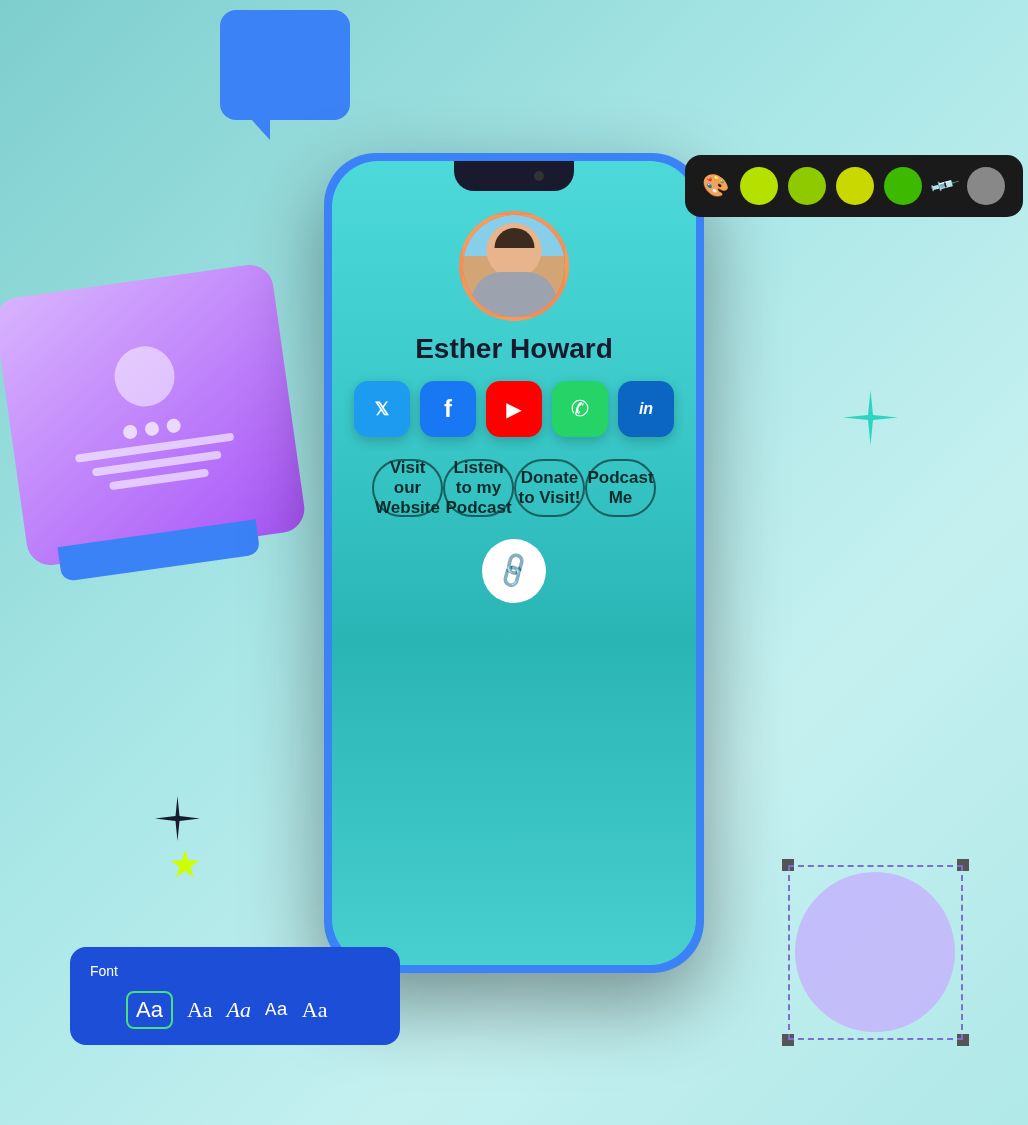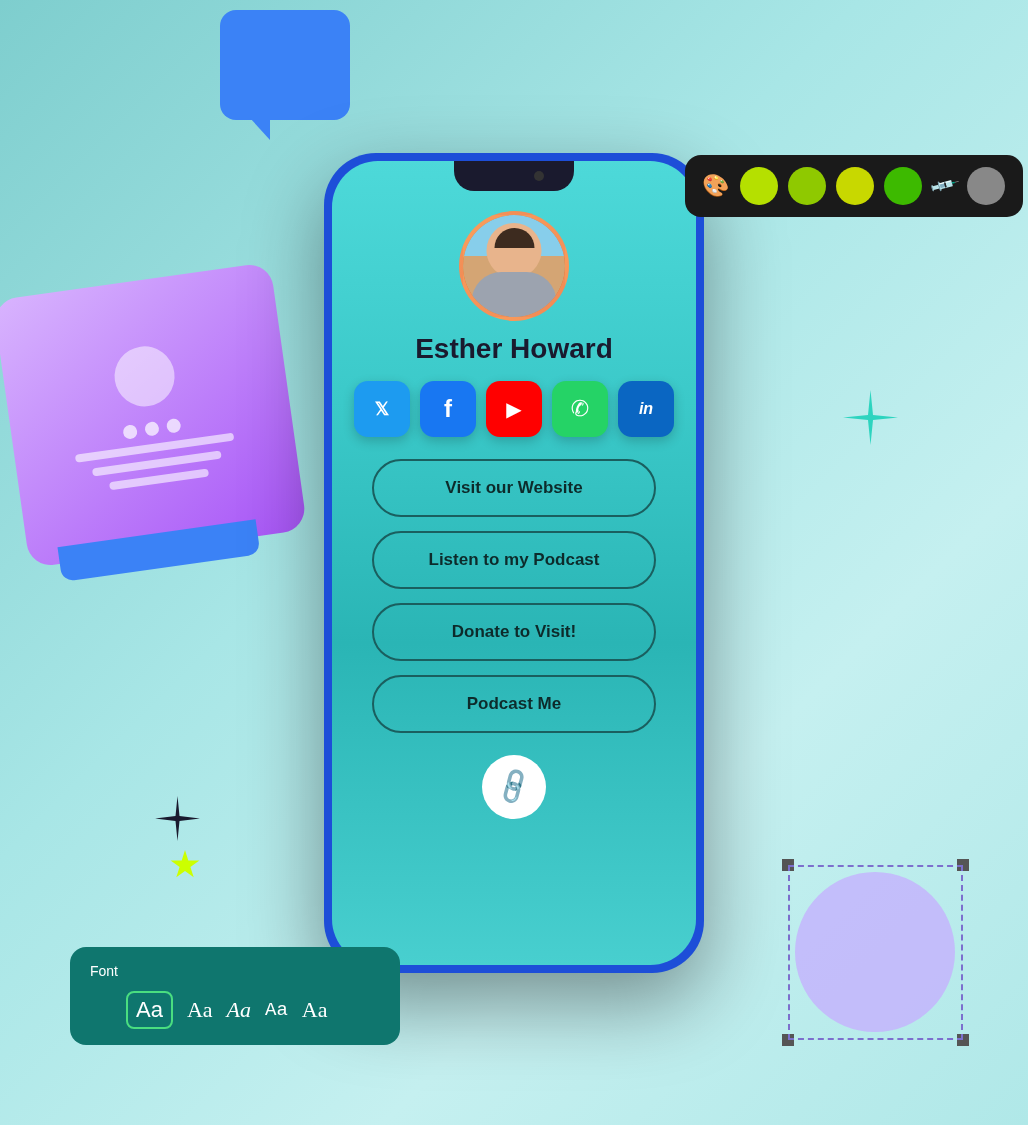--- a/index.html
+++ b/index.html
@@ -126,21 +126,21 @@
       font-size: 20px;
       color: #ccff00;
       transform: rotate(30deg);
     }
 
     
     .font-toolbar {
       position: absolute;
       bottom: 80px;
       left: 70px;
-      background: #0f766e;
+      background: #1d4ed8;
       border-radius: 16px;
       padding: 16px 20px;
       z-index: 20;
       width: 330px;
     }
     .font-toolbar-title {
       color: white;
       font-size: 14px;
       margin-bottom: 12px;
     }
@@ -179,21 +179,21 @@
     }
 
     
     .phone {
       position: absolute;
       left: 50%;
       top: 50%;
       transform: translate(-50%, -50%);
       width: 380px;
       height: 820px;
-      background: #1d4ed8;
+      background: #3b82f6;
       border-radius: 52px;
       z-index: 15;
       box-shadow: 0 30px 80px rgba(0,0,0,0.4);
       overflow: hidden;
     }
 
     .phone-screen {
       position: absolute;
       top: 8px;
       left: 8px;
@@ -280,22 +280,21 @@
     }
     .social-twitter { background: #1d9bf0; }
     .social-facebook { background: #1877f2; }
     .social-youtube { background: #ff0000; }
     .social-whatsapp { background: #25d366; }
     .social-linkedin { background: #0a66c2; }
 
     
     .action-buttons {
       display: flex;
-      flex-direction: column;
-      gap: 14px;
+      flex-direction: row;
       width: 100%;
       padding: 0 40px;
     }
 
     .action-btn {
       width: 100%;
       height: 58px;
       background: transparent;
       border: 2.5px solid #1a5f5f;
       border-radius: 30px;

